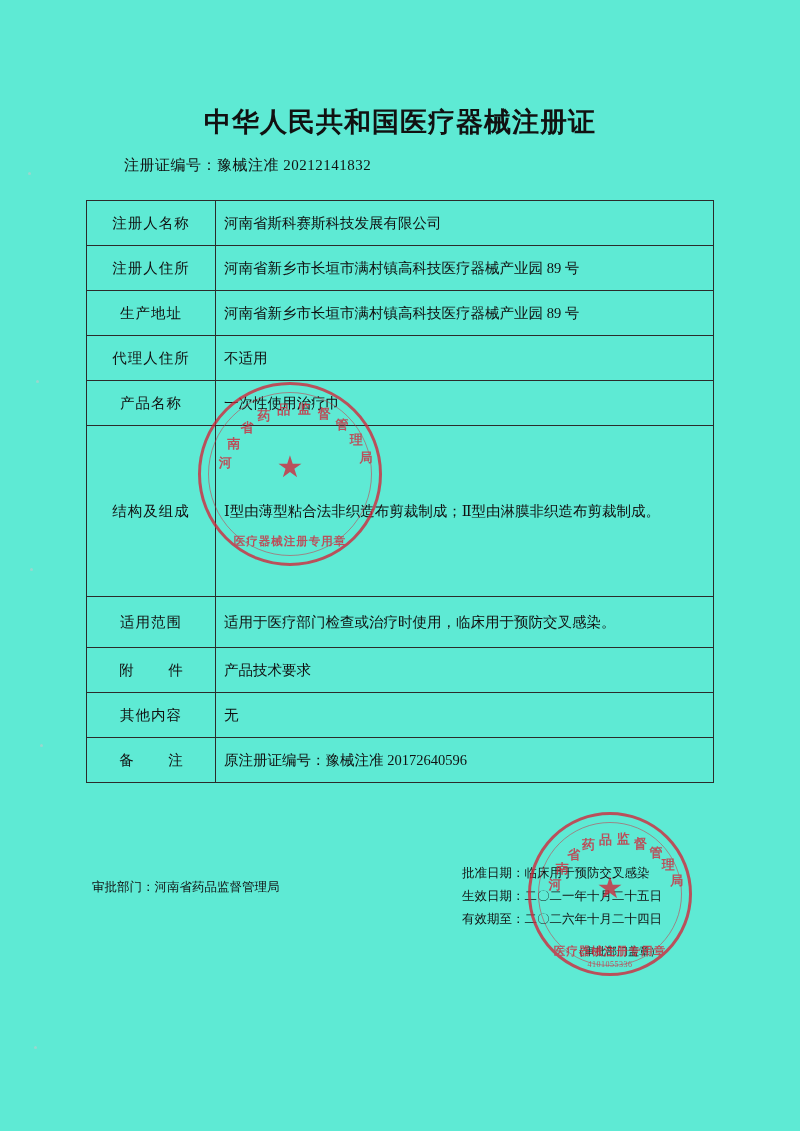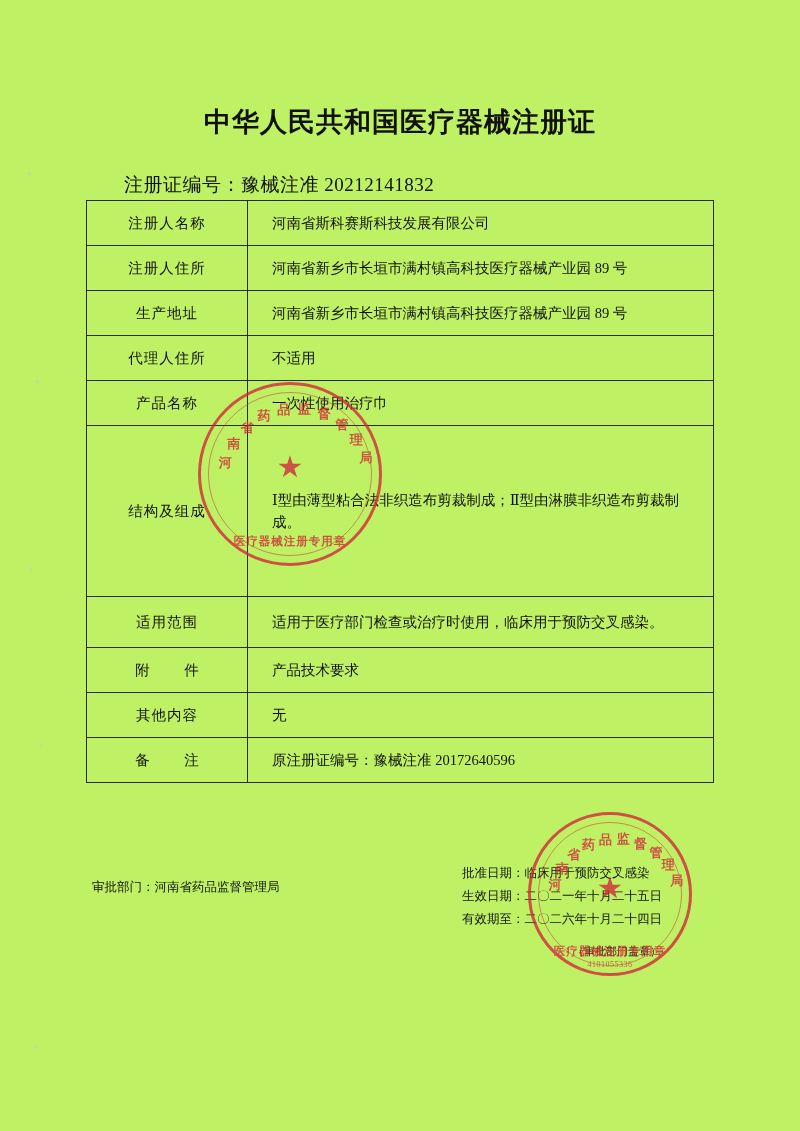--- a/index.html
+++ b/index.html
@@ -12,21 +12,21 @@
     height: 1131px;
     position: relative;
     font-family: "Liberation Serif", "DejaVu Serif", serif;
     color: #1a1a1a;
     overflow: hidden;
   }
 
   .page {
     position: absolute;
     inset: 0;
-    background: #bef264;
+    background: #5eead4;
   }
 
   
   .speck {
     position: absolute;
     background: #c9c9c9;
     border-radius: 50%;
     opacity: .55;
   }
 
@@ -37,40 +37,40 @@
     width: 800px;
     text-align: center;
     font-size: 27px;
     font-weight: bold;
     letter-spacing: 1px;
     color: #111;
   }
 
   .reg-no {
     position: absolute;
-    top: 172px;
+    top: 156px;
     left: 124px;
-    font-size: 19px;
+    font-size: 15px;
     letter-spacing: .5px;
     color: #111;
   }
 
   table.cert {
     position: absolute;
     top: 200px;
     left: 86px;
     width: 628px;
     border-collapse: collapse;
     table-layout: fixed;
   }
   table.cert td {
     border: 1px solid #2b2b2b;
     font-size: 14.5px;
     line-height: 1.55;
-    padding: 6px 24px;
+    padding: 6px 8px;
     vertical-align: middle;
     color: #111;
   }
   td.lbl {
     width: 112px;
     text-align: center;
     letter-spacing: 1px;
     white-space: nowrap;
   }
   td.val {

